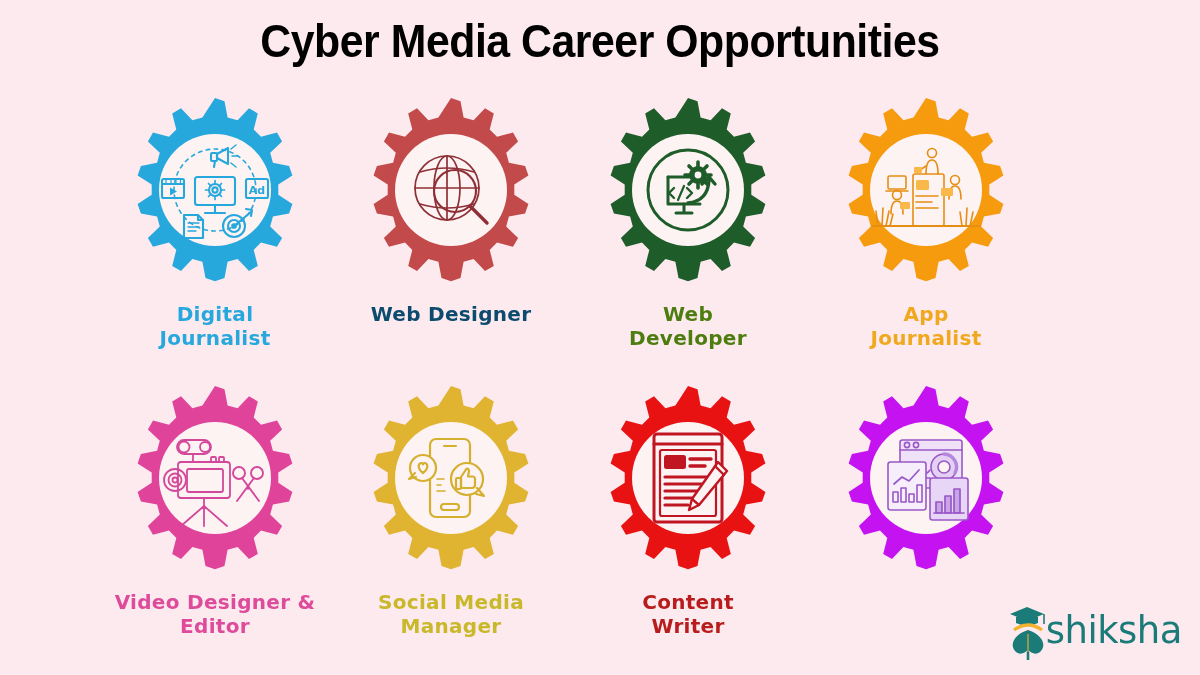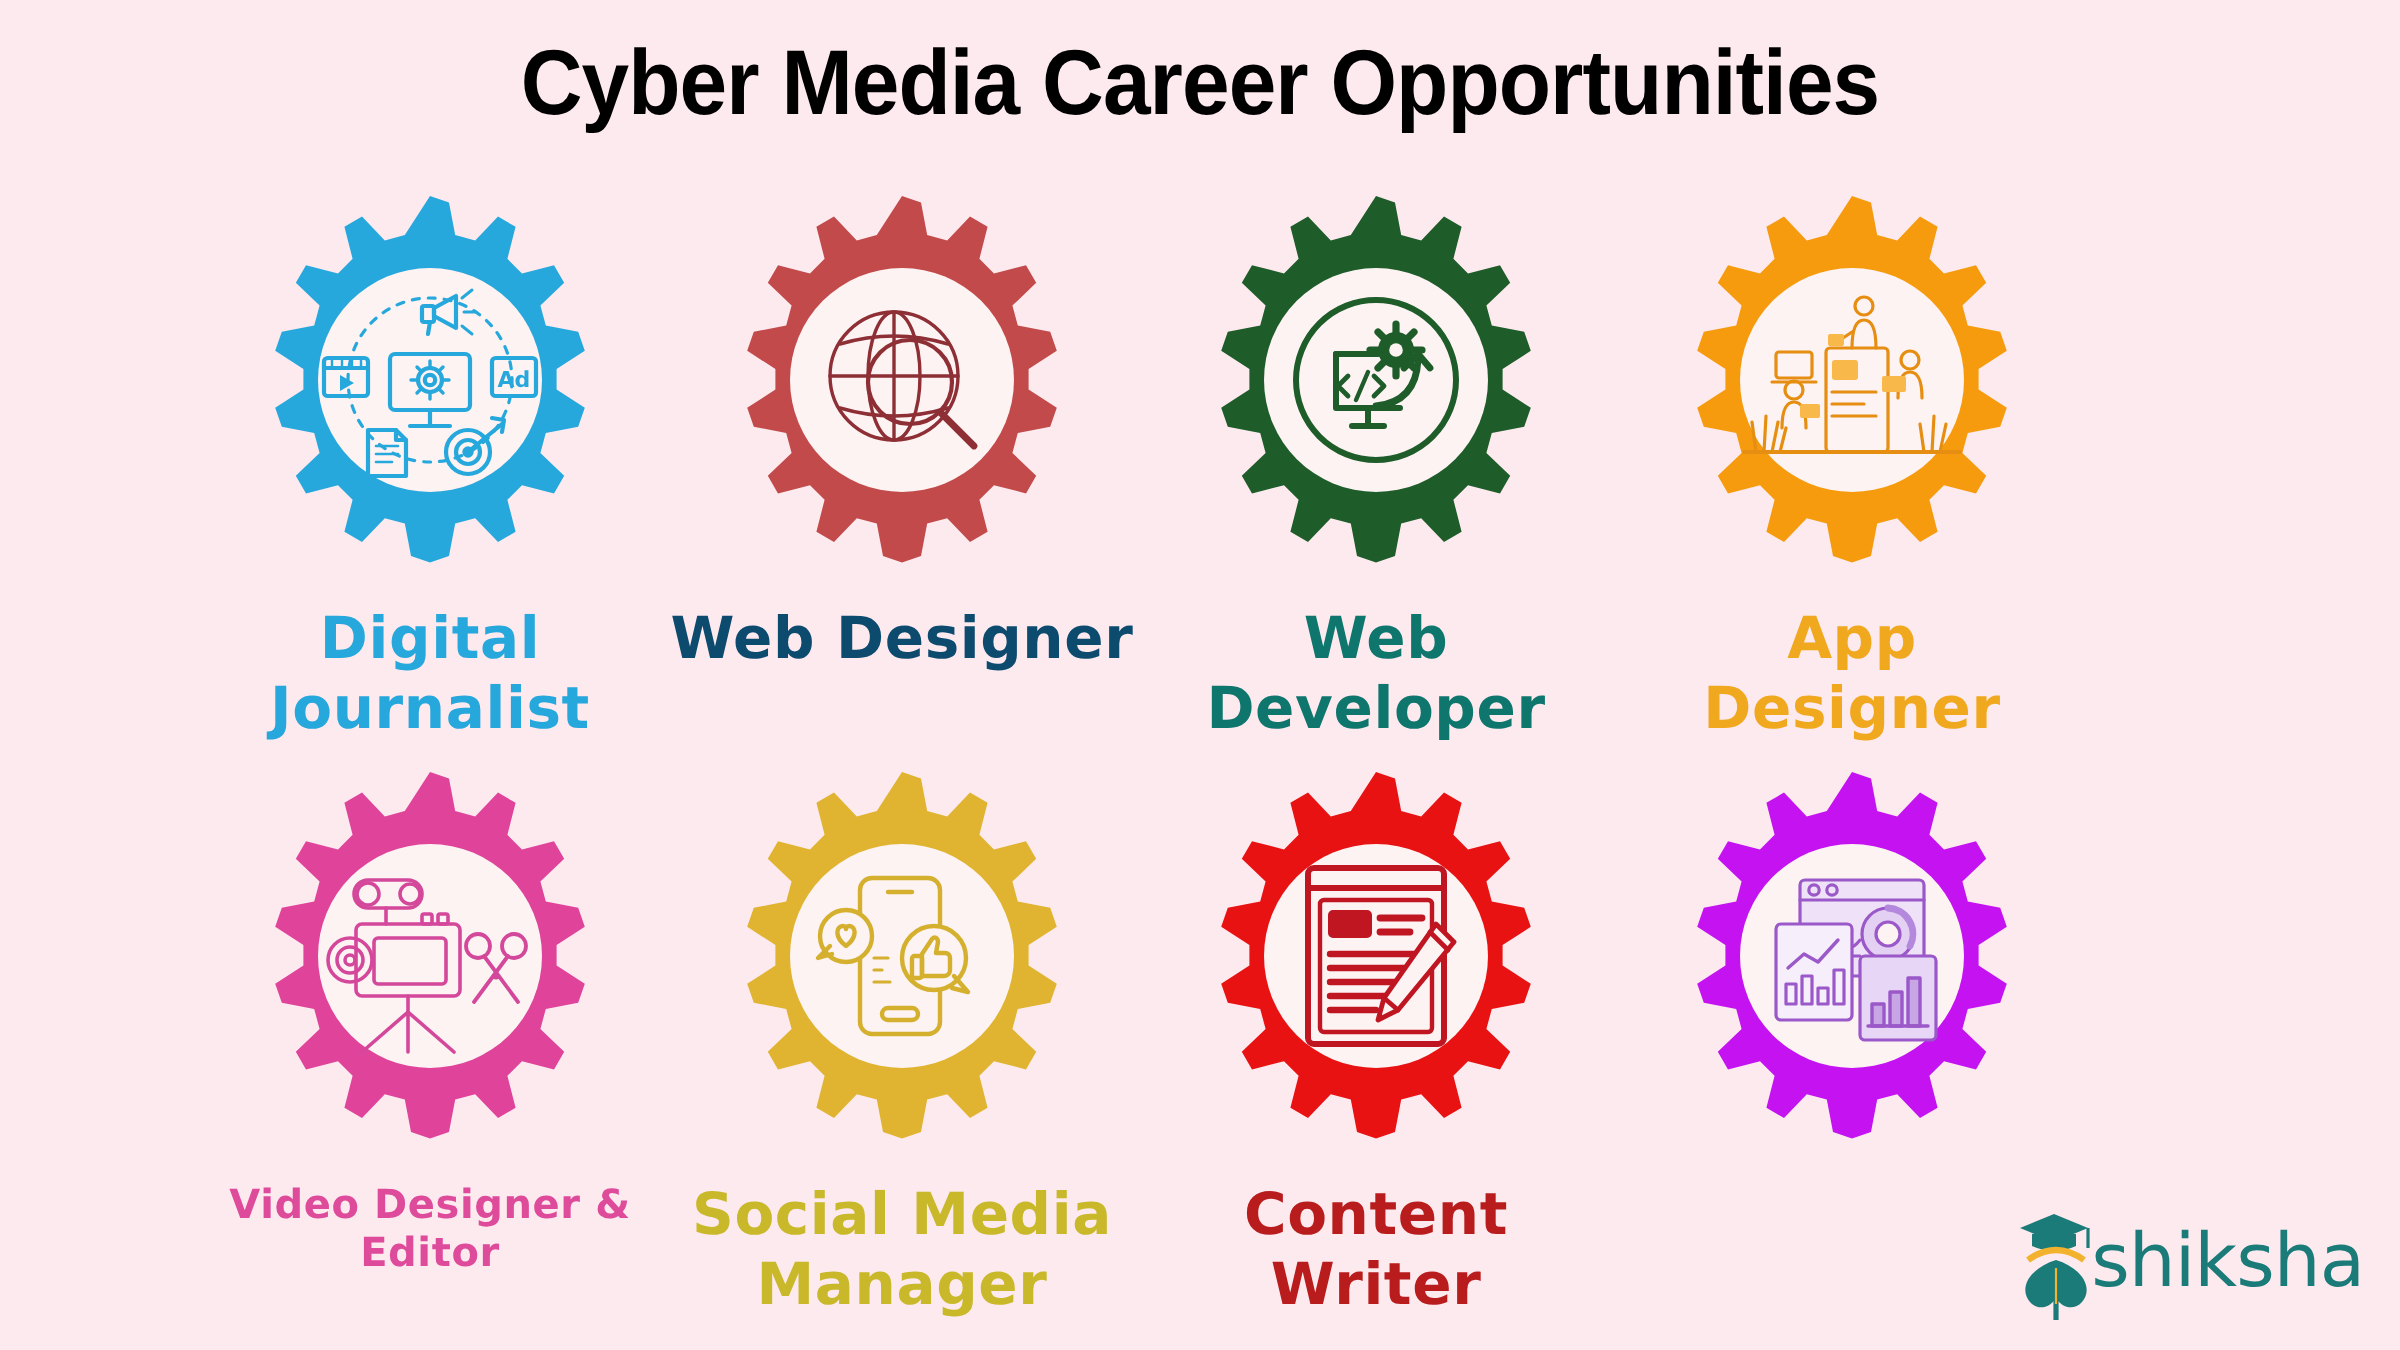--- a/index.html
+++ b/index.html
@@ -69,21 +69,21 @@
   .gear-svg {
     display: block;
     width: 200px;
     height: 200px;
   }
 
   .label {
     margin-top: 6px;
     font-family: "DejaVu Sans", sans-serif;
     font-weight: bold;
-    font-size: 29px;
+    font-size: 20px;
     line-height: 1.22;
     letter-spacing: 0.3px;
     white-space: pre-line;
   }
   .label.wide { font-size: 20px; }
 
   
   .logo {
     position: absolute;
     right: 18px;
@@ -237,21 +237,21 @@
               <line x1="118" y1="79" x2="123" y2="79"></line>
               <line x1="101" y1="70" x2="104.5" y2="73.5"></line>
               <line x1="115.5" y1="84.5" x2="119" y2="88"></line>
               <line x1="119" y1="70" x2="115.5" y2="73.5"></line>
               <line x1="104.5" y1="84.5" x2="101" y2="88"></line>
             </g>
           </g>
           <circle cx="110" cy="79" r="3.4" fill="#fdf3f3"></circle>
         </svg>
       </div>
-      <div class="label" style="color:#0f766e">Web
+      <div class="label" style="color:#4d7c0f">Web
 Developer</div>
     </div>
 
     <div class="card r1 c4">
       <div class="gear-wrap">
         <svg class="gear-svg" viewBox="0 0 200 200">
           <path d="M100 2 L109.5 5.3 L112.6 21.5 L122.6 24.2 L134 12.3 L142.8 17.4 L138.7 33.4 L146 40.7 L162 36.6 L167.1 45.4 L155.2 56.8 L157.9 66.8 L174.1 69.9 L177.4 79.4 L163.3 88.5 L163.3 98.8 L177.4 107.9 L174.1 117.4 L157.9 120.5 L155.2 130.5 L167.1 141.9 L162 150.7 L146 146.6 L138.7 153.9 L142.8 169.9 L134 175 L122.6 163.1 L112.6 165.8 L109.5 182 L100 185.3 L90.5 182 L87.4 165.8 L77.4 163.1 L66 175 L57.2 169.9 L61.3 153.9 L54 146.6 L38 150.7 L32.9 141.9 L44.8 130.5 L42.1 120.5 L25.9 117.4 L22.6 107.9 L36.7 98.8 L36.7 88.5 L22.6 79.4 L25.9 69.9 L42.1 66.8 L44.8 56.8 L32.9 45.4 L38 36.6 L54 40.7 L61.3 33.4 L57.2 17.4 L66 12.3 L77.4 24.2 L87.4 21.5 Z" fill="#f59b0d"></path>
           <circle cx="100" cy="94" r="56" fill="#fdf3f3"></circle>
           <g stroke="#e58e12" stroke-width="1.6" fill="none" stroke-linecap="round" stroke-linejoin="round">
 
@@ -278,21 +278,21 @@
             <line x1="60" y1="95" x2="82" y2="95"></line>
 
             <path d="M56 130 L57 112 M60 130 L63 115 M52 130 L50 115 M64 130 L67 118"></path>
             <path d="M140 130 L141 112 M144 130 L147 116 M136 130 L134 116"></path>
 
             <line x1="46" y1="130" x2="154" y2="130" stroke-width="2"></line>
           </g>
         </svg>
       </div>
       <div class="label" style="color:#f0a81f">App
-Designer</div>
+Journalist</div>
     </div>
 
     <div class="card r2 c1">
       <div class="gear-wrap">
         <svg class="gear-svg" viewBox="0 0 200 200">
           <path d="M100 2 L109.5 5.3 L112.6 21.5 L122.6 24.2 L134 12.3 L142.8 17.4 L138.7 33.4 L146 40.7 L162 36.6 L167.1 45.4 L155.2 56.8 L157.9 66.8 L174.1 69.9 L177.4 79.4 L163.3 88.5 L163.3 98.8 L177.4 107.9 L174.1 117.4 L157.9 120.5 L155.2 130.5 L167.1 141.9 L162 150.7 L146 146.6 L138.7 153.9 L142.8 169.9 L134 175 L122.6 163.1 L112.6 165.8 L109.5 182 L100 185.3 L90.5 182 L87.4 165.8 L77.4 163.1 L66 175 L57.2 169.9 L61.3 153.9 L54 146.6 L38 150.7 L32.9 141.9 L44.8 130.5 L42.1 120.5 L25.9 117.4 L22.6 107.9 L36.7 98.8 L36.7 88.5 L22.6 79.4 L25.9 69.9 L42.1 66.8 L44.8 56.8 L32.9 45.4 L38 36.6 L54 40.7 L61.3 33.4 L57.2 17.4 L66 12.3 L77.4 24.2 L87.4 21.5 Z" fill="#e0439a"></path>
           <circle cx="100" cy="94" r="56" fill="#fdf3f3"></circle>
           <g stroke="#d4489b" stroke-width="1.8" fill="none" stroke-linecap="round" stroke-linejoin="round">
 
             <rect x="62" y="56" width="34" height="14" rx="7"></rect>

